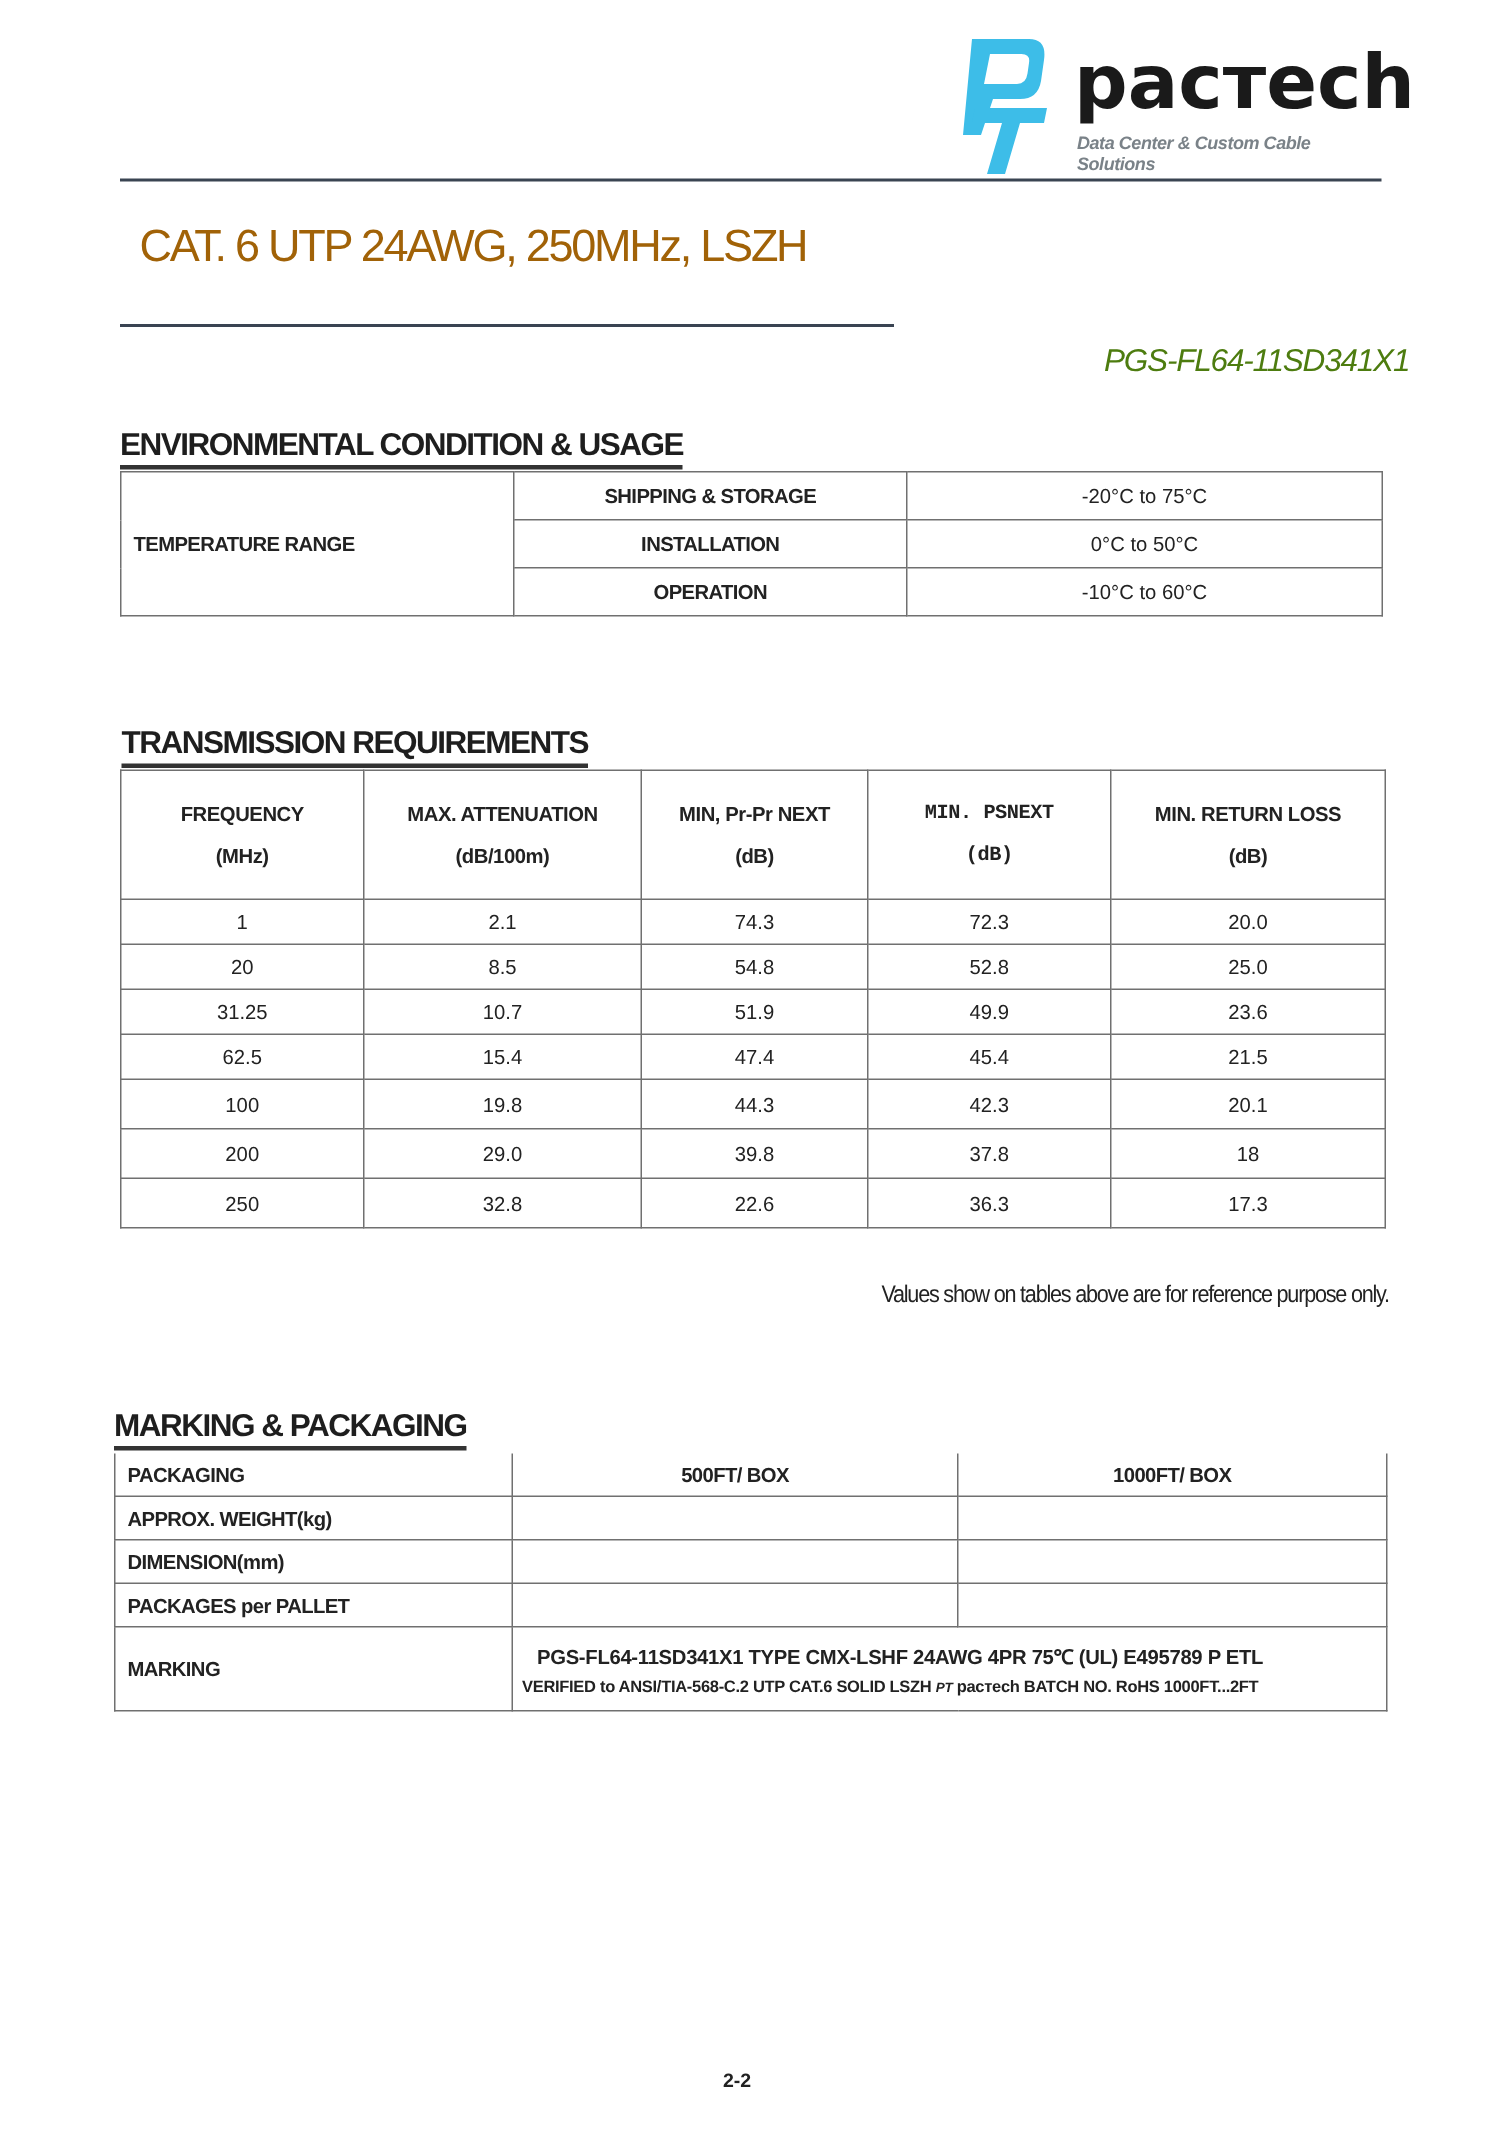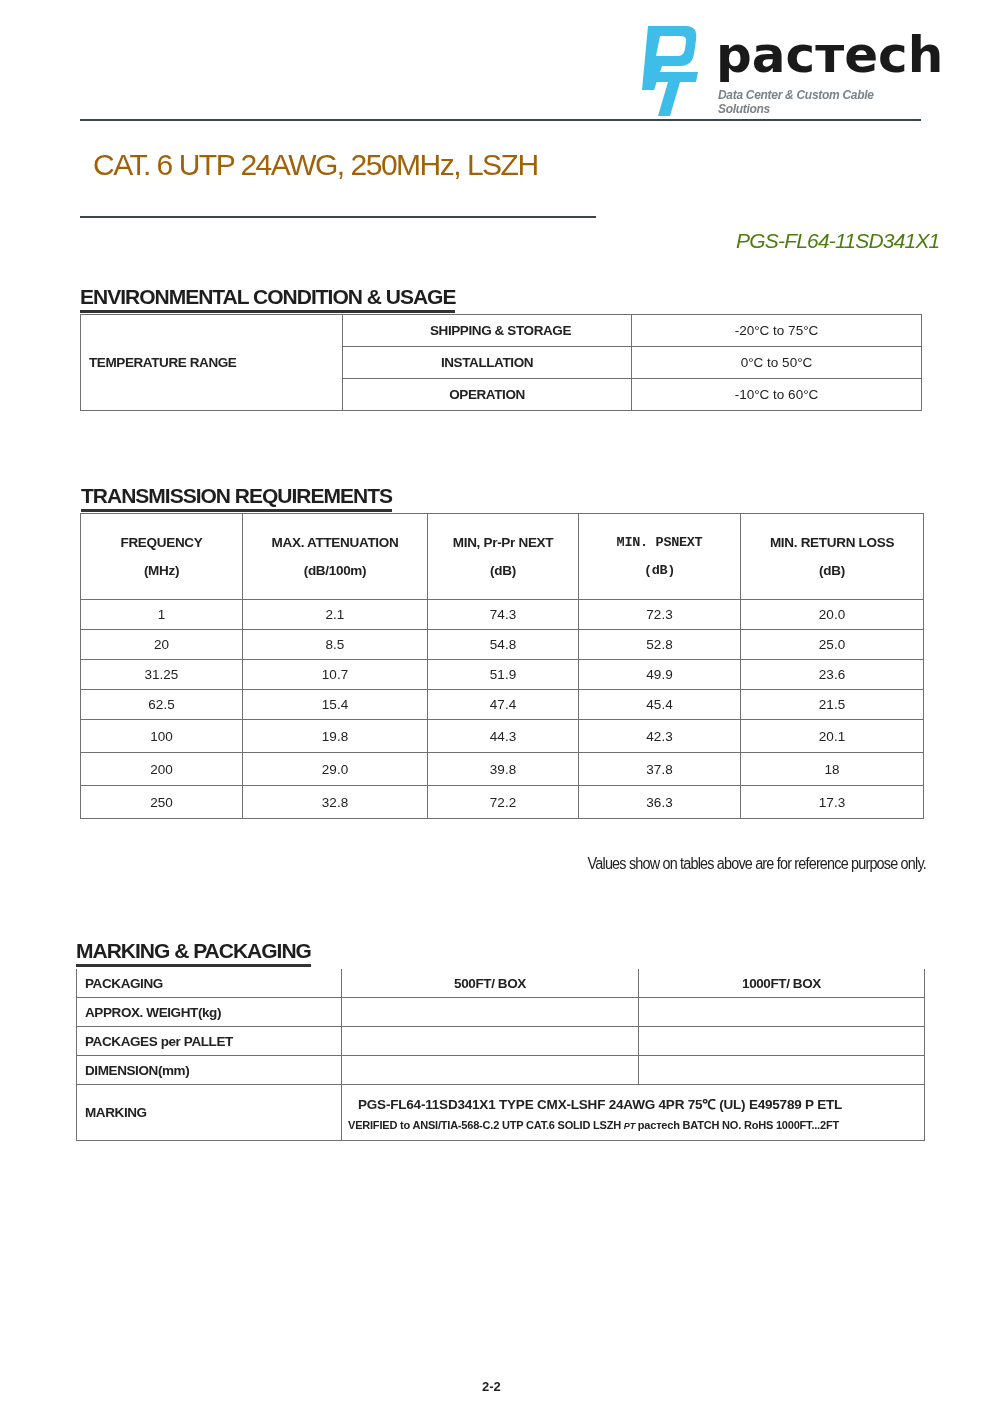--- a/index.html
+++ b/index.html
@@ -63,21 +63,21 @@
 
 <div class="abs title">CAT. 6 UTP 24AWG, 250MHz, LSZH</div>
 <div class="abs title-rule"></div>
 <div class="abs part-no">PGS-FL64-11SD341X1</div>
 
 <div class="abs section-title" style="left:80px; top:284px;">ENVIRONMENTAL CONDITION &amp; USAGE</div>
 <table class="env">
   <tbody>
       <tr>
     <td rowspan="3" class="b l" style="width:253px;">TEMPERATURE RANGE</td>
-    <td class="b c" style="width:261px;padding-left:27px;">SHIPPING &amp; STORAGE</td>
+    <td class="b c" style="width:261px;">SHIPPING &amp; STORAGE</td>
     <td class="c">-20°C to 75°C</td>
   </tr>
   <tr>
     <td class="b c">INSTALLATION</td>
     <td class="c">0°C to 50°C</td>
   </tr>
   <tr>
     <td class="b c">OPERATION</td>
     <td class="c">-10°C to 60°C</td>
   </tr>
@@ -132,21 +132,21 @@
   <tr class="r7">
     <td>200</td>
     <td>29.0</td>
     <td>39.8</td>
     <td>37.8</td>
     <td>18</td>
   </tr>
   <tr class="r8">
     <td>250</td>
     <td>32.8</td>
-    <td>72.2</td>
+    <td>22.6</td>
     <td>36.3</td>
     <td>17.3</td>
   </tr>
 </tbody>
   </table>
 <div class="abs note">Values show on tables above are for reference purpose only.</div>
 
 <div class="abs section-title" style="left:76px; top:938px;">MARKING &amp; PACKAGING</div>
 <table class="pkg">
   <tbody>
@@ -154,26 +154,26 @@
     <td class="b l" style="width:256px;">PACKAGING</td>
     <td class="b c" style="width:296px;">500FT/ BOX</td>
     <td class="b c">1000FT/ BOX</td>
   </tr>
   <tr>
     <td class="b l">APPROX. WEIGHT(kg)</td>
     <td class="c"></td>
     <td class="c"></td>
   </tr>
   <tr>
-    <td class="b l">PACKAGES per PALLET</td>
+    <td class="b l">DIMENSION(mm)</td>
     <td class="c"></td>
     <td class="c"></td>
   </tr>
   <tr>
-    <td class="b l">DIMENSION(mm)</td>
+    <td class="b l">PACKAGES per PALLET</td>
     <td class="c"></td>
     <td class="c"></td>
   </tr>
   <tr class="mark">
     <td class="b l">MARKING</td>
     <td colspan="2">
       <div class="mark-line1">PGS-FL64-11SD341X1  TYPE  CMX-LSHF 24AWG 4PR 75℃  (UL) E495789  P ETL</div>
       <div class="mark-line2"><span>VERIFIED to ANSI/TIA-568-C.2 UTP CAT.6 SOLID LSZH </span><span class="pt-small">PT</span><span> pacтech  BATCH NO.  RoHS  1000FT...2FT</span></div>
     </td>
   </tr>

